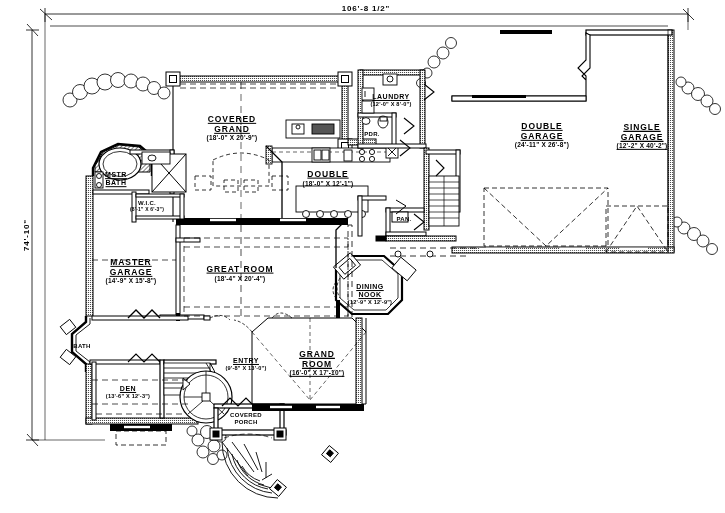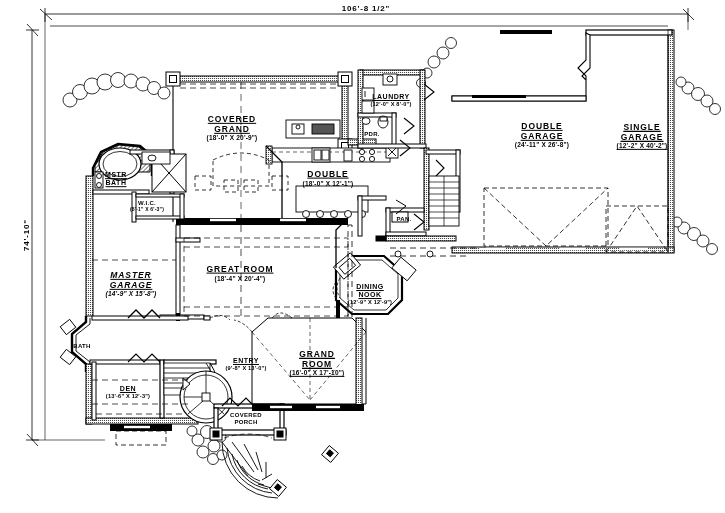--- a/index.html
+++ b/index.html
@@ -576,21 +576,21 @@
 
     <div class="room-label tiny" style="left:404px; top:219px;">
       <span class="rl-name">PAN.</span>
     </div>
 
     <div class="room-label" style="left:240px; top:273px;">
       <span class="rl-name">GREAT ROOM</span>
       <span class="rl-dim">(18'-4" X 20'-4")</span>
     </div>
 
-    <div class="room-label" style="left:131px; top:284px;font-style:italic;">
+    <div class="room-label" style="left:131px; top:271px;">
       <span class="rl-name">MASTER</span>
       <span class="rl-name2">GARAGE</span>
       <span class="rl-dim">(14'-9" X 15'-8")</span>
     </div>
 
     <div class="room-label small" style="left:370px; top:294px;">
       <span class="rl-name">DINING</span>
       <span class="rl-name2">NOOK</span>
       <span class="rl-dim">(12'-9" X 12'-9")</span>
     </div>

